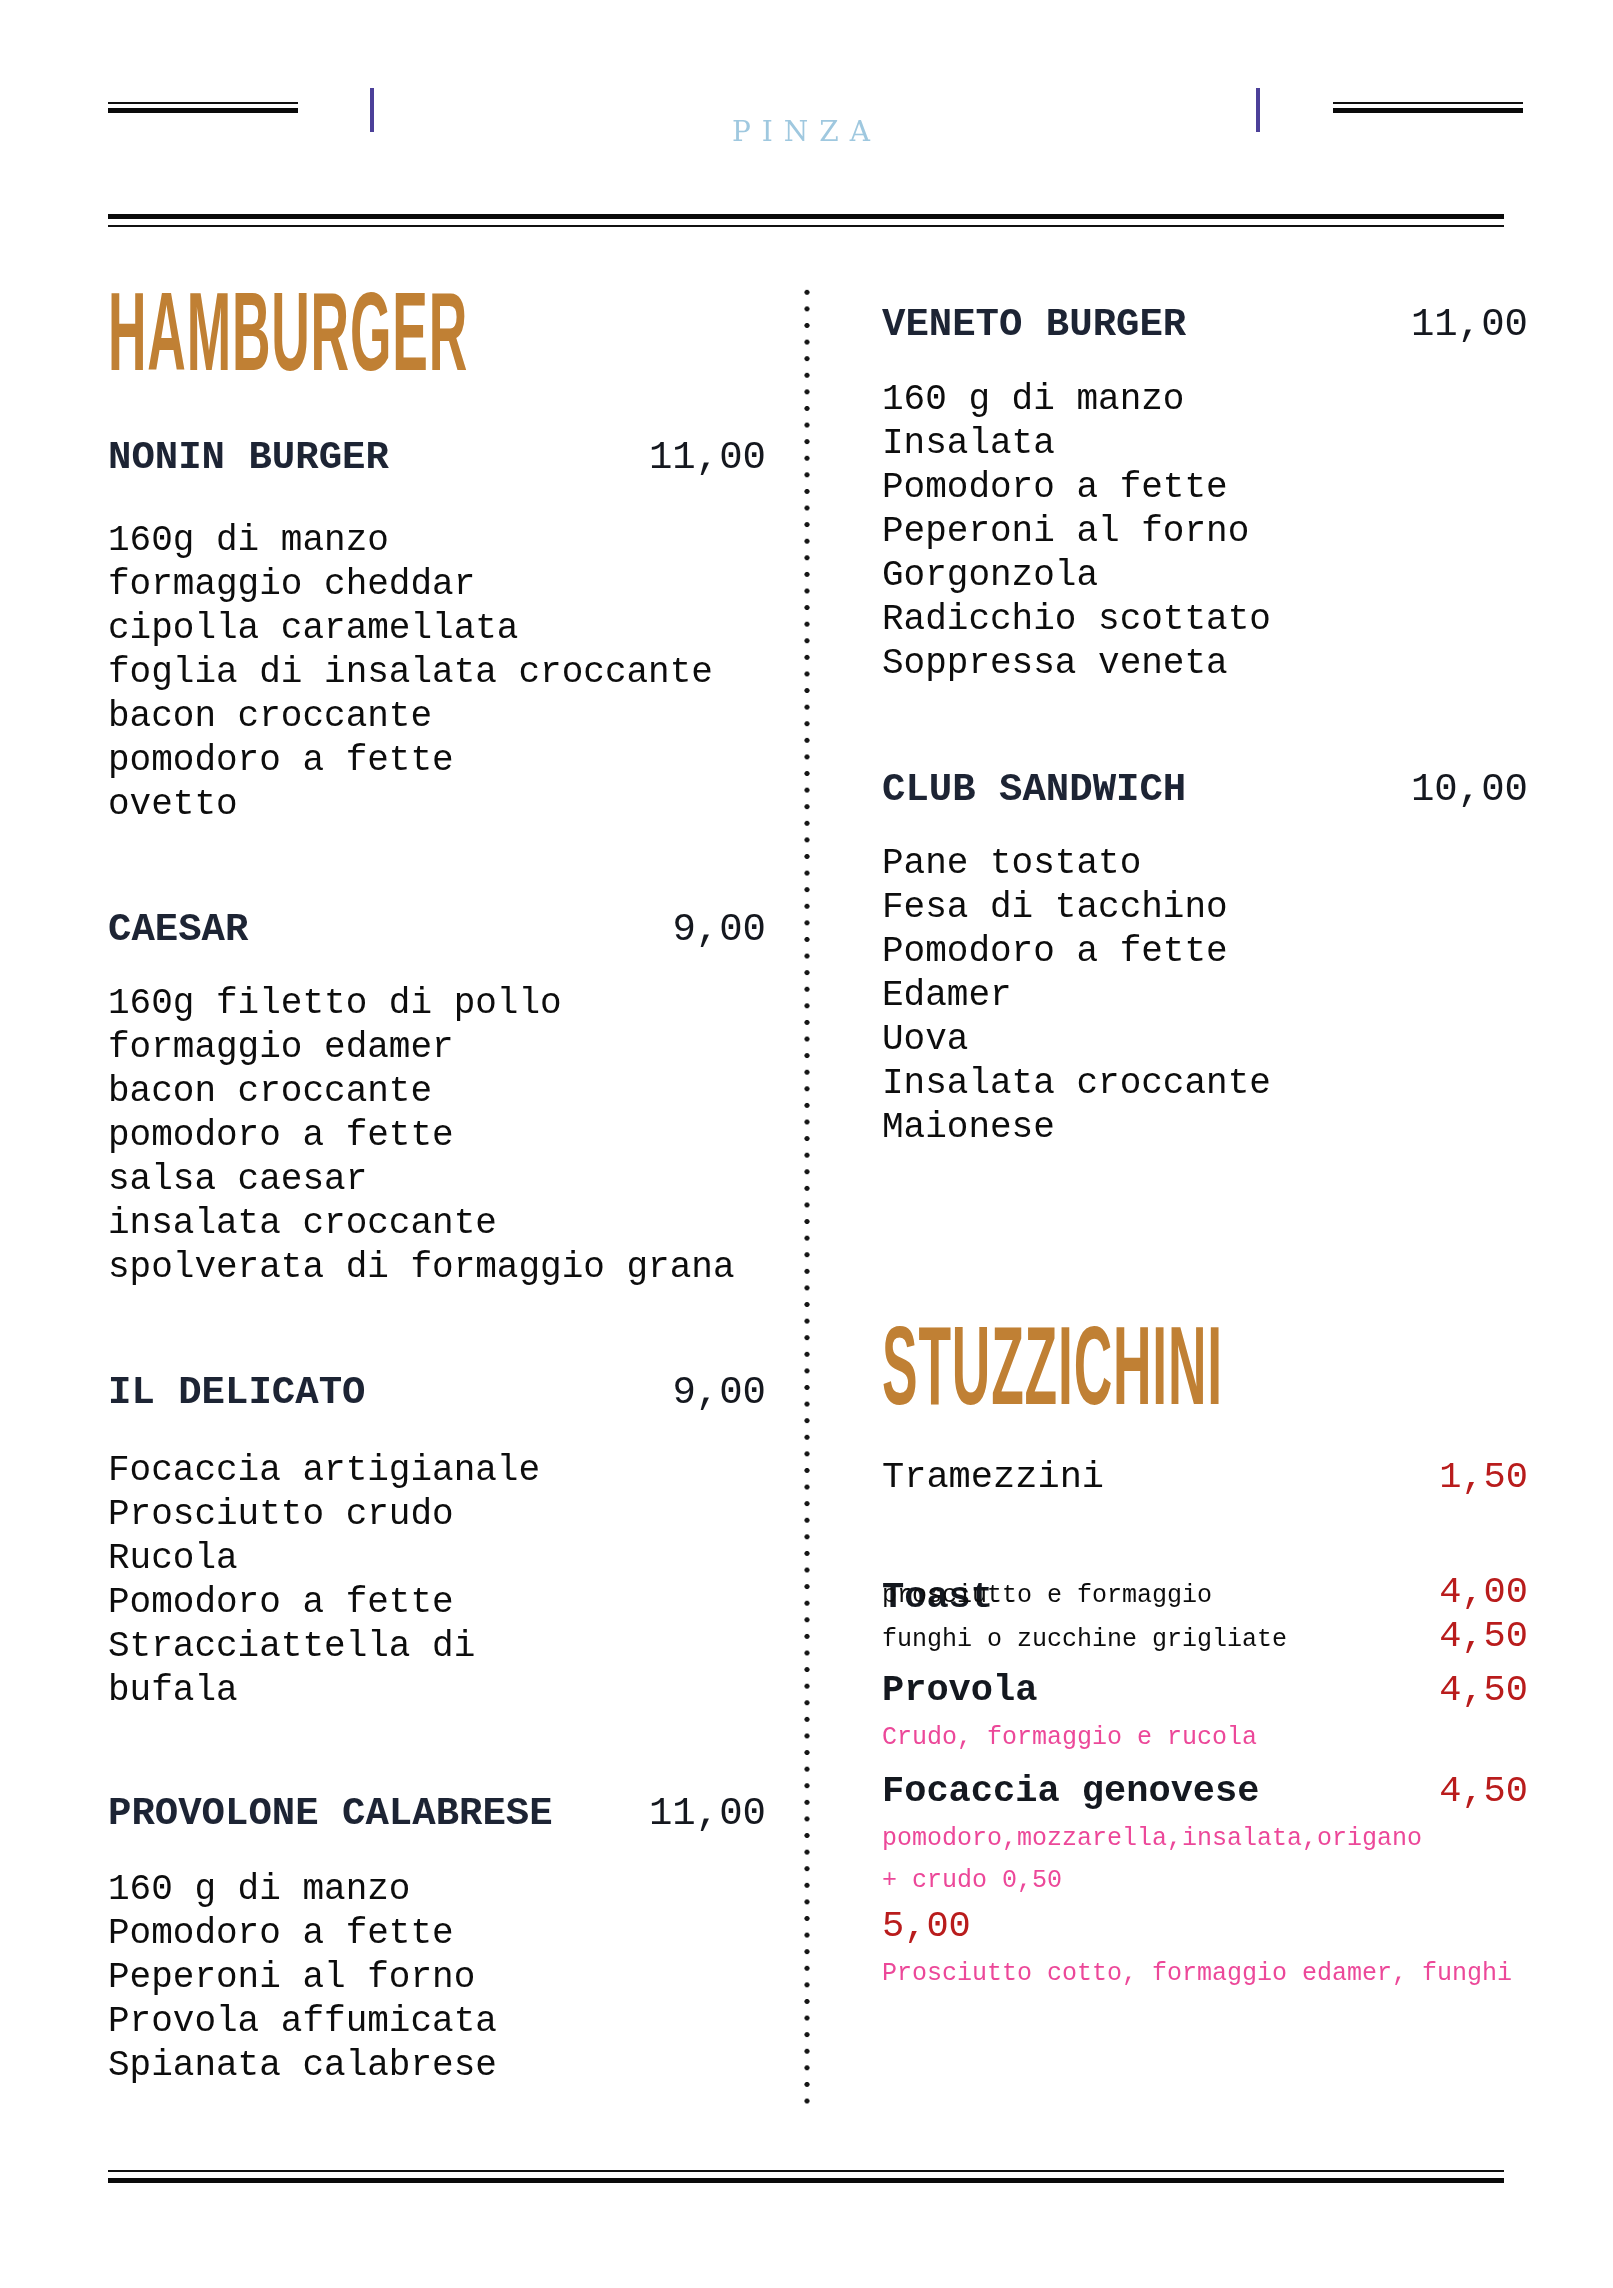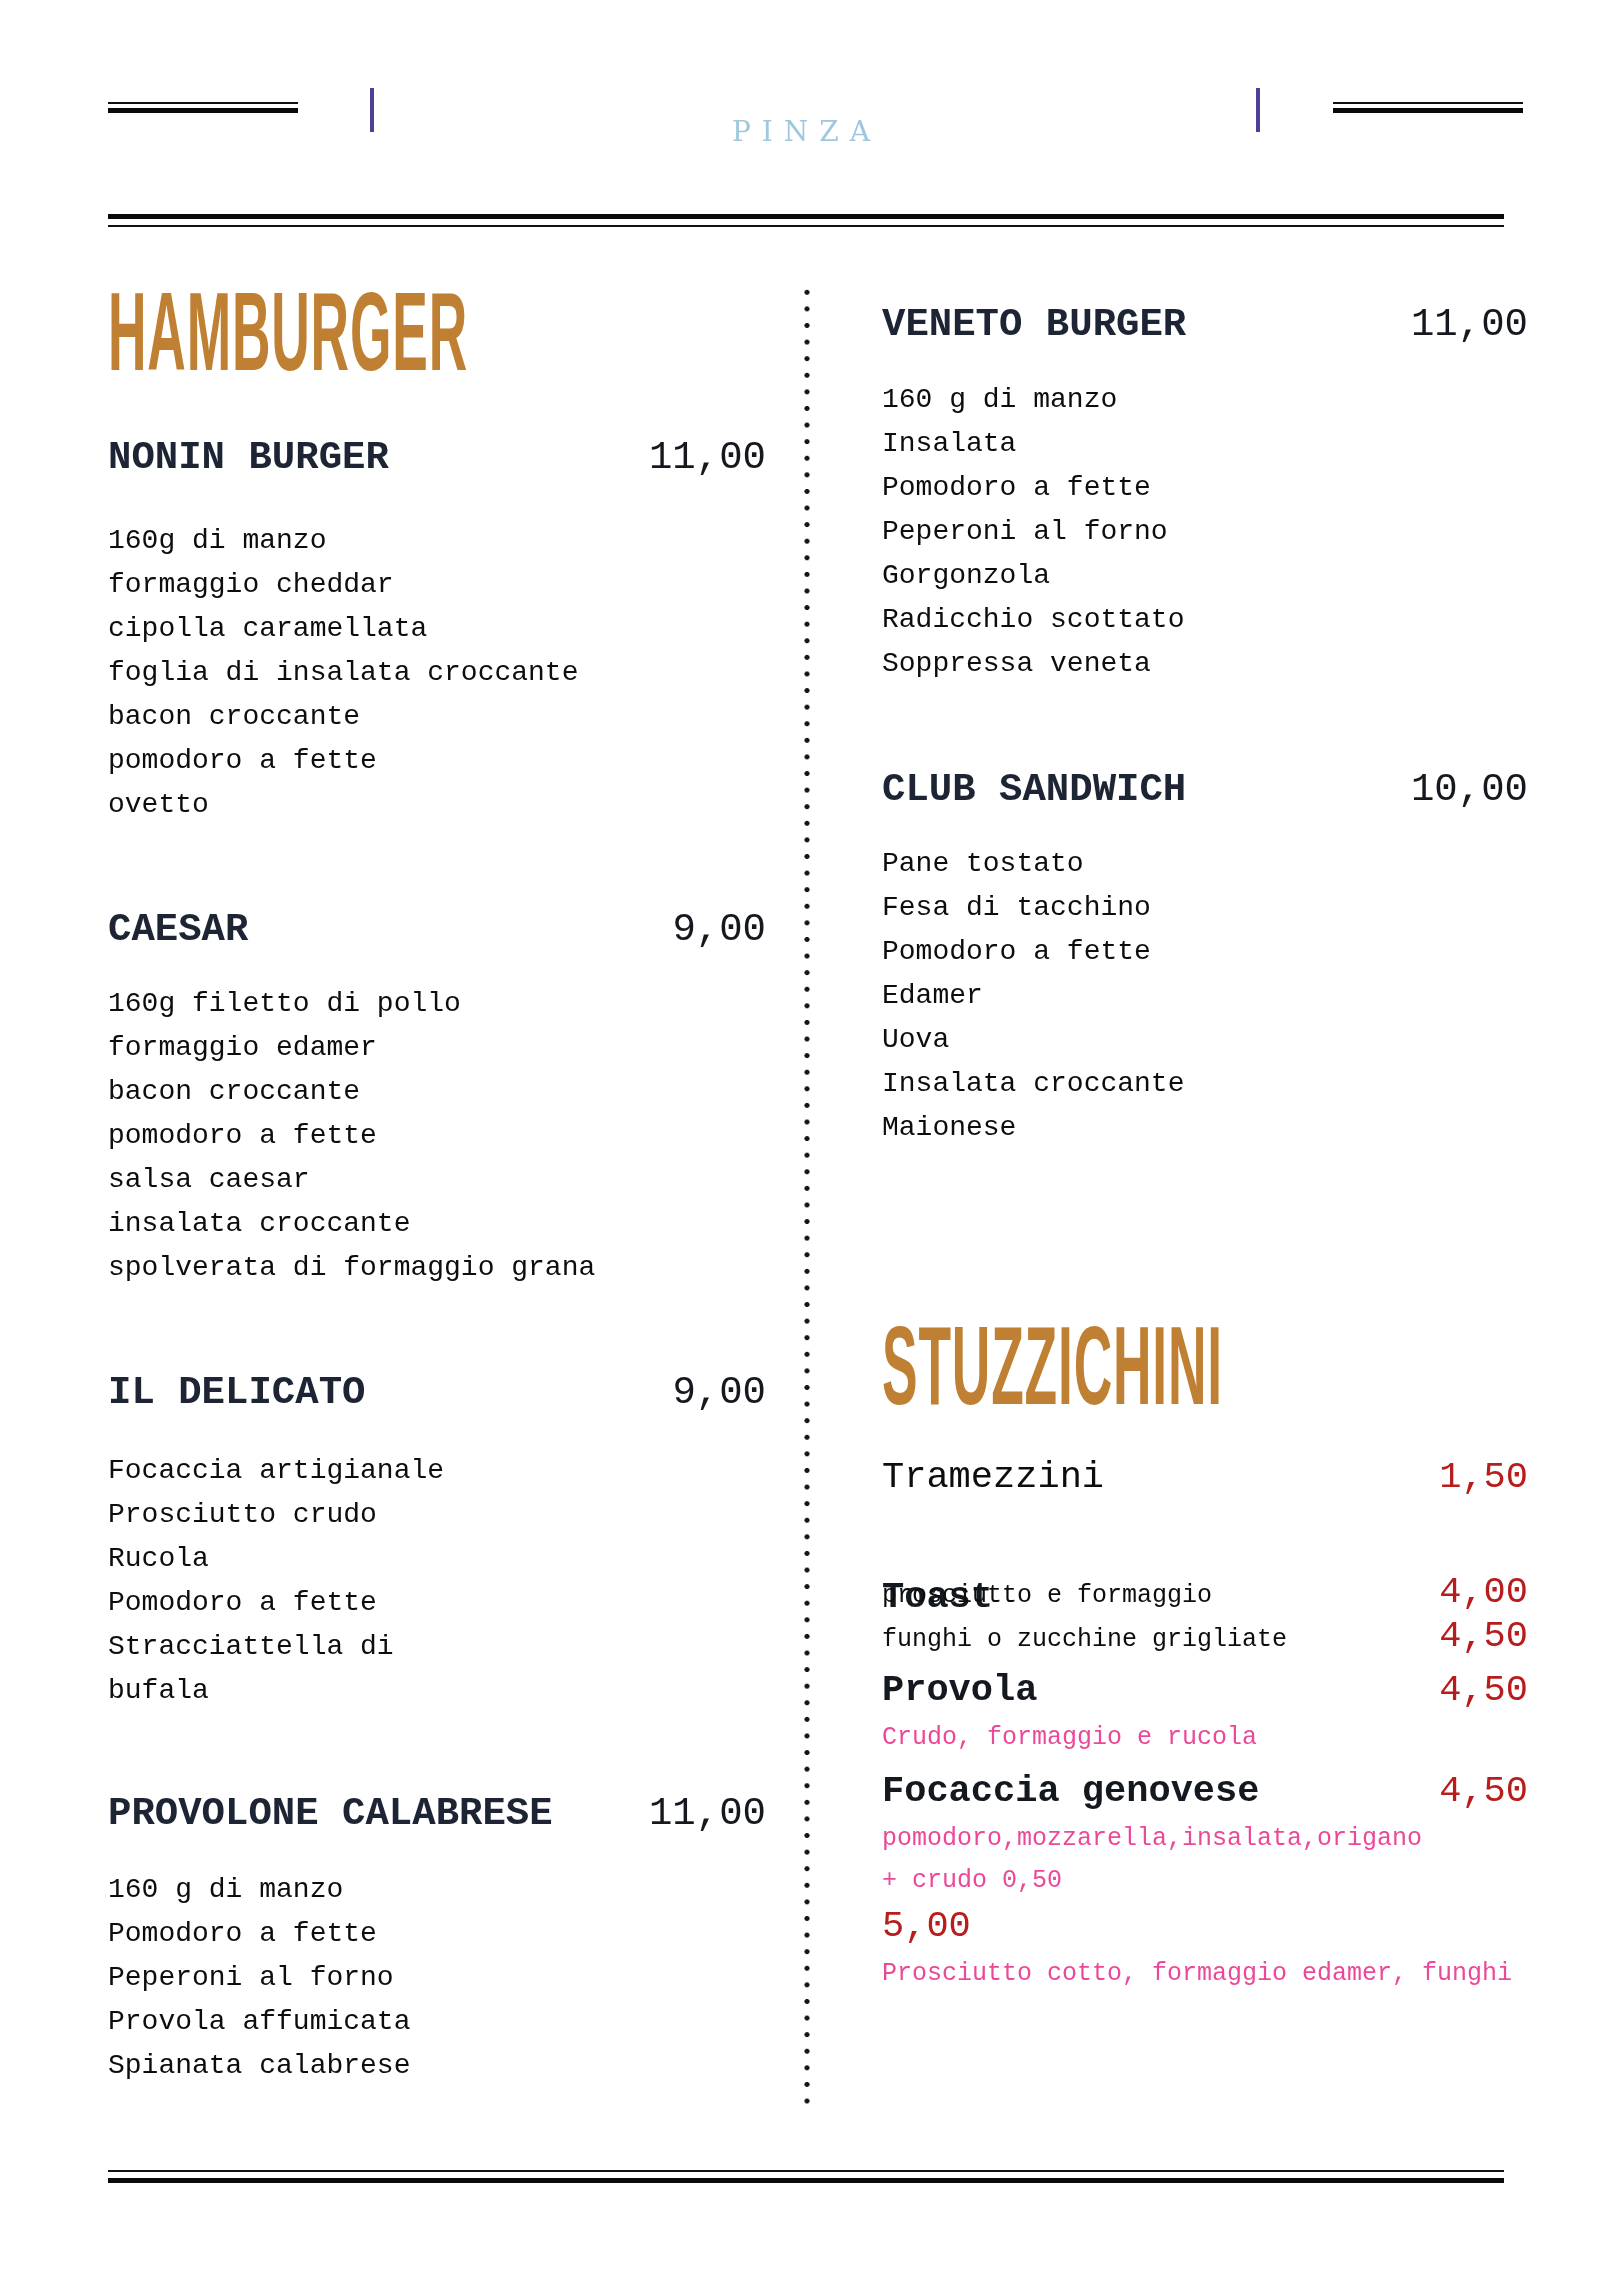--- a/index.html
+++ b/index.html
@@ -72,21 +72,21 @@
     margin-top: 11px;
   }
   .item-name {
     font-weight: bold; font-size: 39px; color: #1d2434;
     white-space: nowrap;
   }
   .item-price { font-size: 39px; color: #15181f; white-space: nowrap; }
 
   .item-desc {
     position: absolute; left: 0; width: 100%;
-    font-size: 28px; line-height: 44px; color: #0d0d0d;
+    font-size: 36px; line-height: 44px; color: #0d0d0d;
     white-space: pre-line;
   }
 
   
   .stz-row {
     position: absolute; left: 0; width: 100%;
     display: flex; justify-content: space-between; align-items: baseline;
     line-height: 42px;
     gap: 8px;
   }

